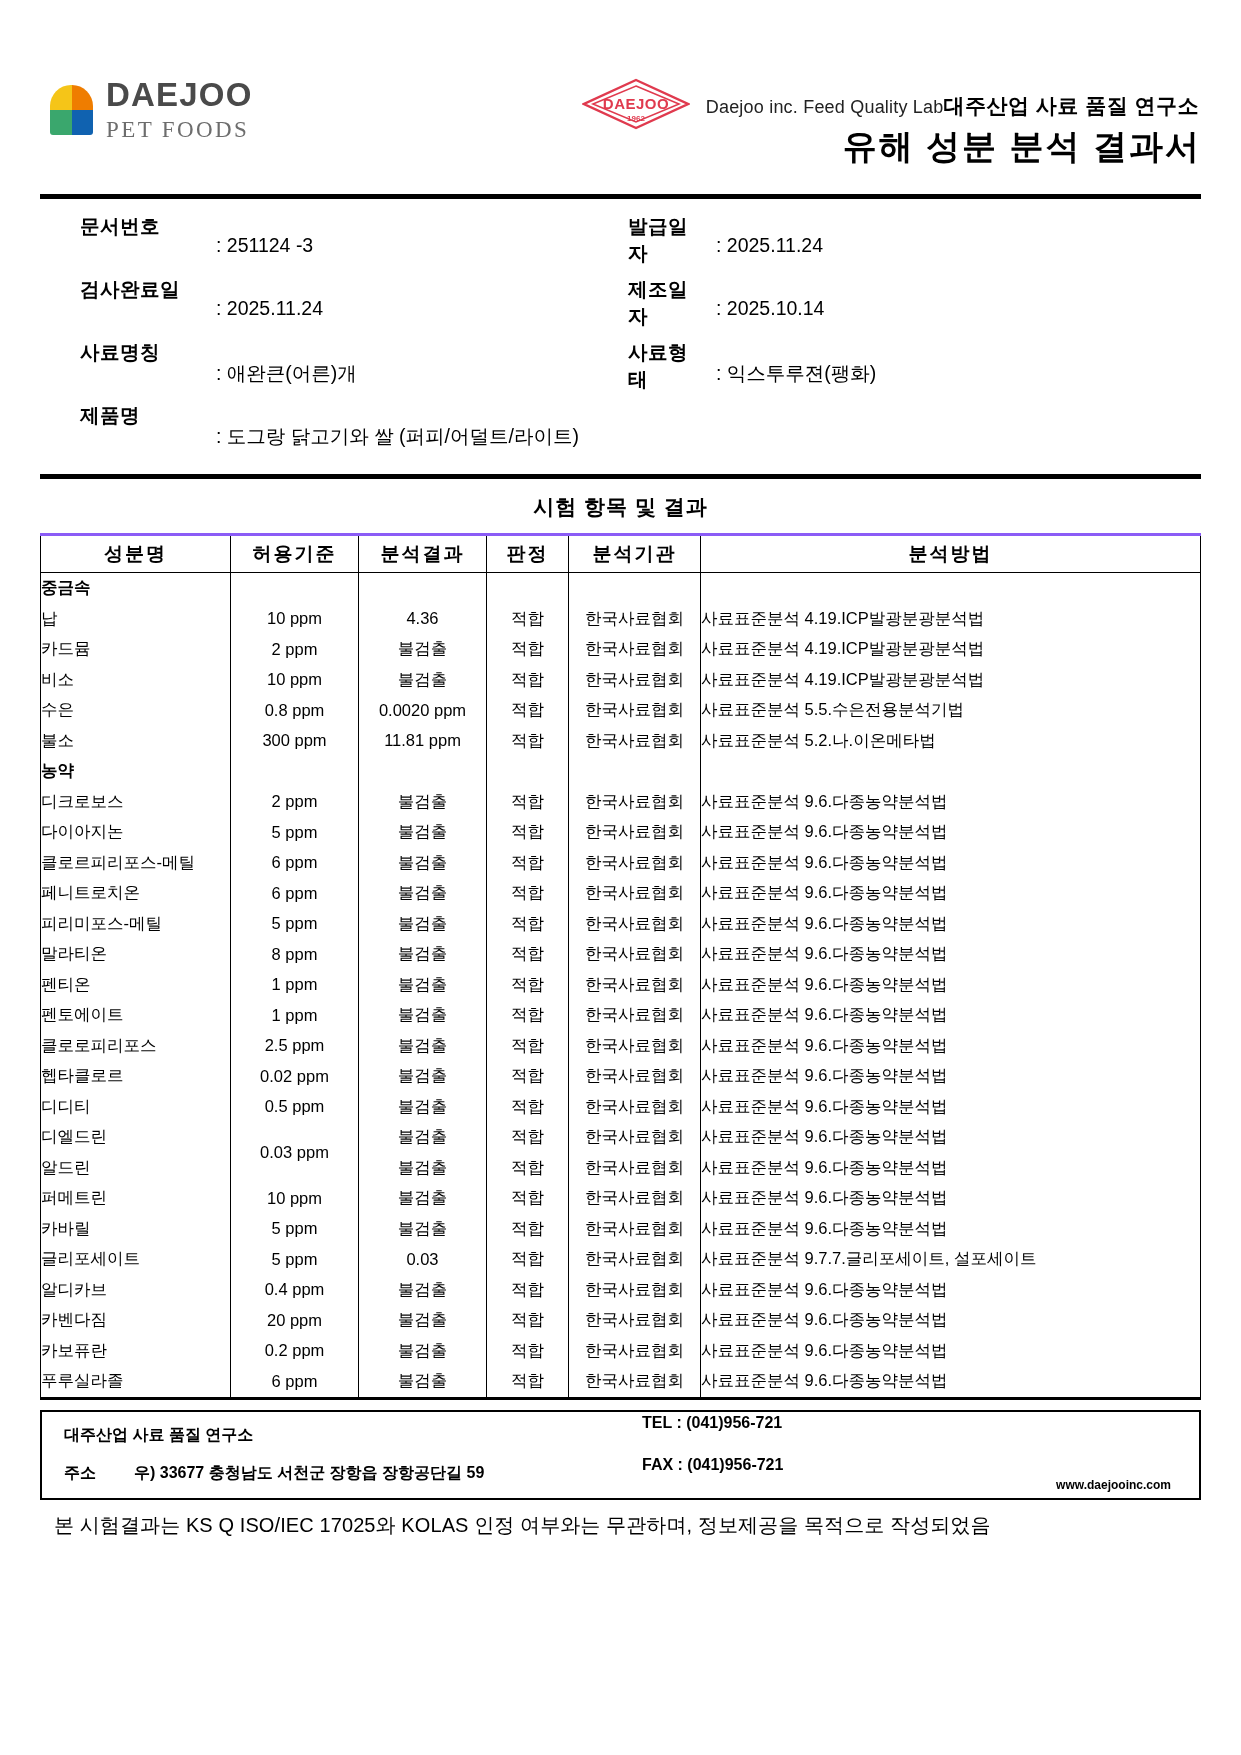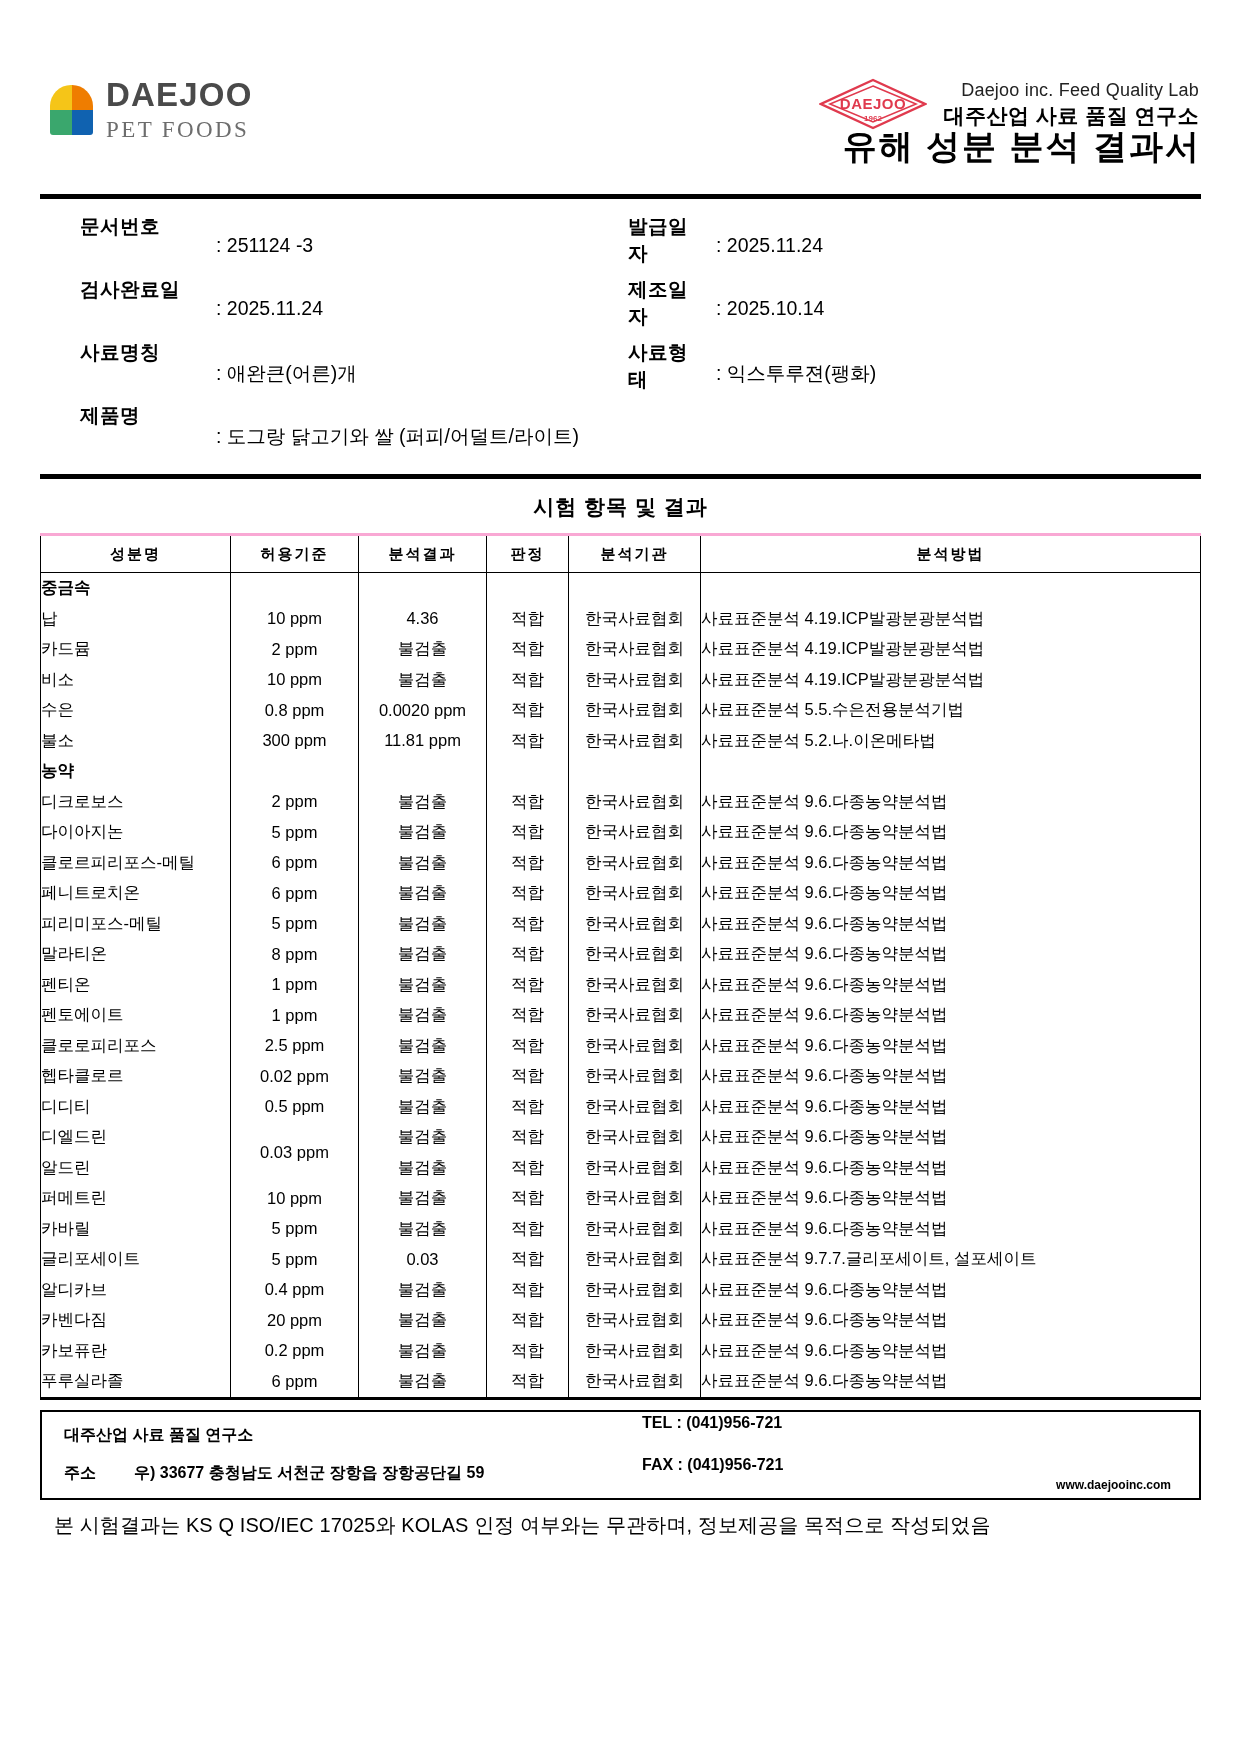--- a/index.html
+++ b/index.html
@@ -76,21 +76,21 @@
     padding-right: 2px;
   }
   .diamond {
     width: 108px;
     height: 52px;
     position: relative;
   }
   .diamond svg { display: block; }
   .lab-words {
     display: flex;
-    flex-direction: column;
+    flex-direction: row;
     align-items: flex-end;
     line-height: 1.15;
     justify-content: space-between;
   }
   .lab-en {
     font-size: 18px;
     color: #222;
     letter-spacing: 0.2px;
   }
   .lab-ko {
@@ -163,23 +163,23 @@
   }
   table.results th,
   table.results td {
     border-left: 1.6px solid #000;
     border-right: 1.6px solid #000;
     padding: 0;
     height: 30.5px;
     vertical-align: middle;
   }
   table.results thead th {
-    border-top: 3px solid #f9a8d4;
+    border-top: 3px solid #8b5cf6;
     border-bottom: 1.6px solid #000;
-    font-size: 15px;
+    font-size: 19px;
     font-weight: bold;
     height: 36px;
     letter-spacing: 2px;
   }
   table.results tbody tr:last-child td {
     border-bottom: 3px solid #000;
   }
   col.c-name   { width: 190px; }
   col.c-limit  { width: 128px; }
   col.c-result { width: 128px; }

